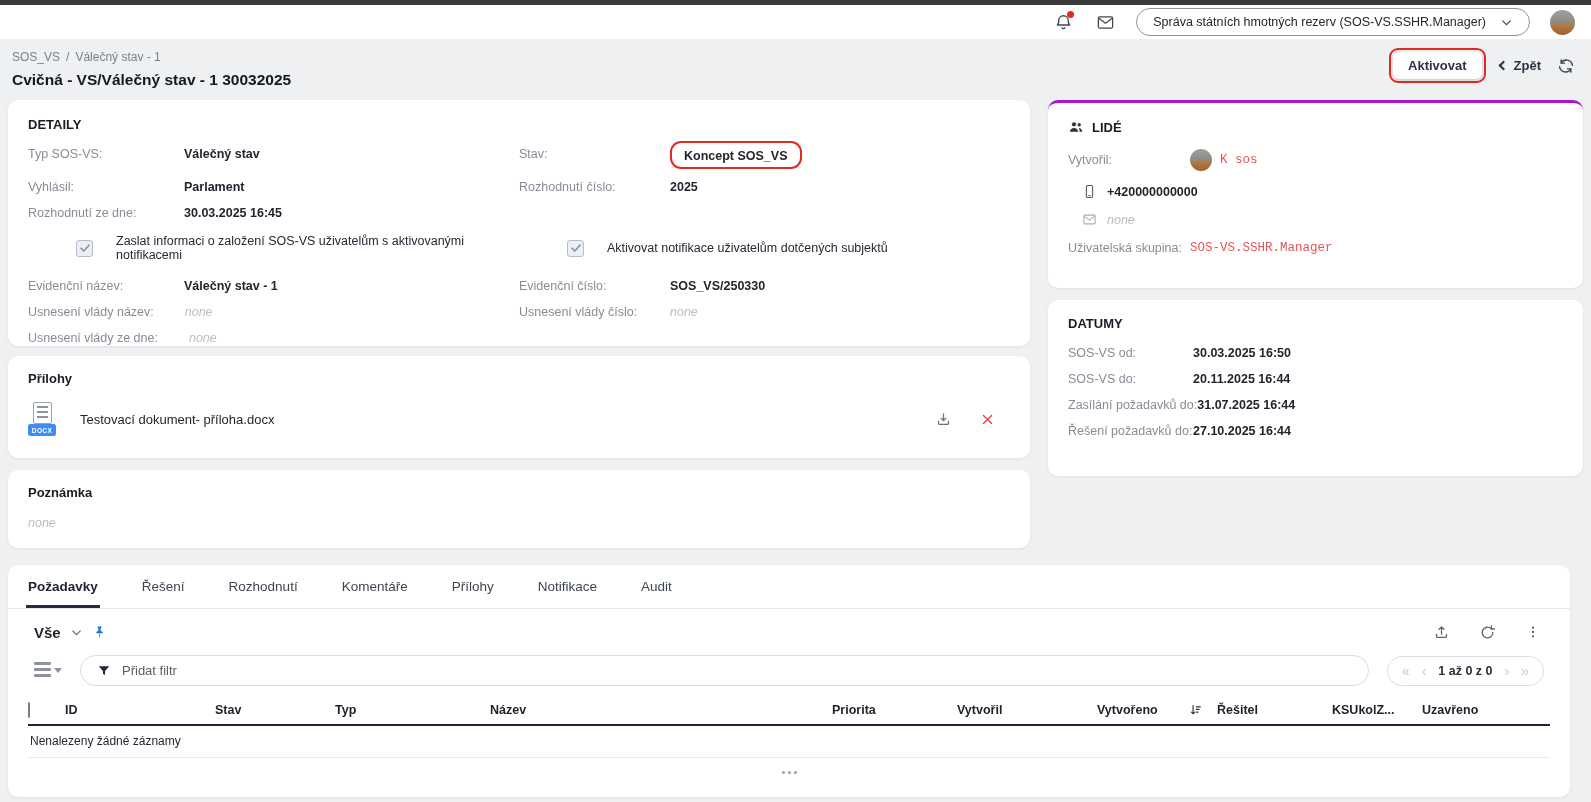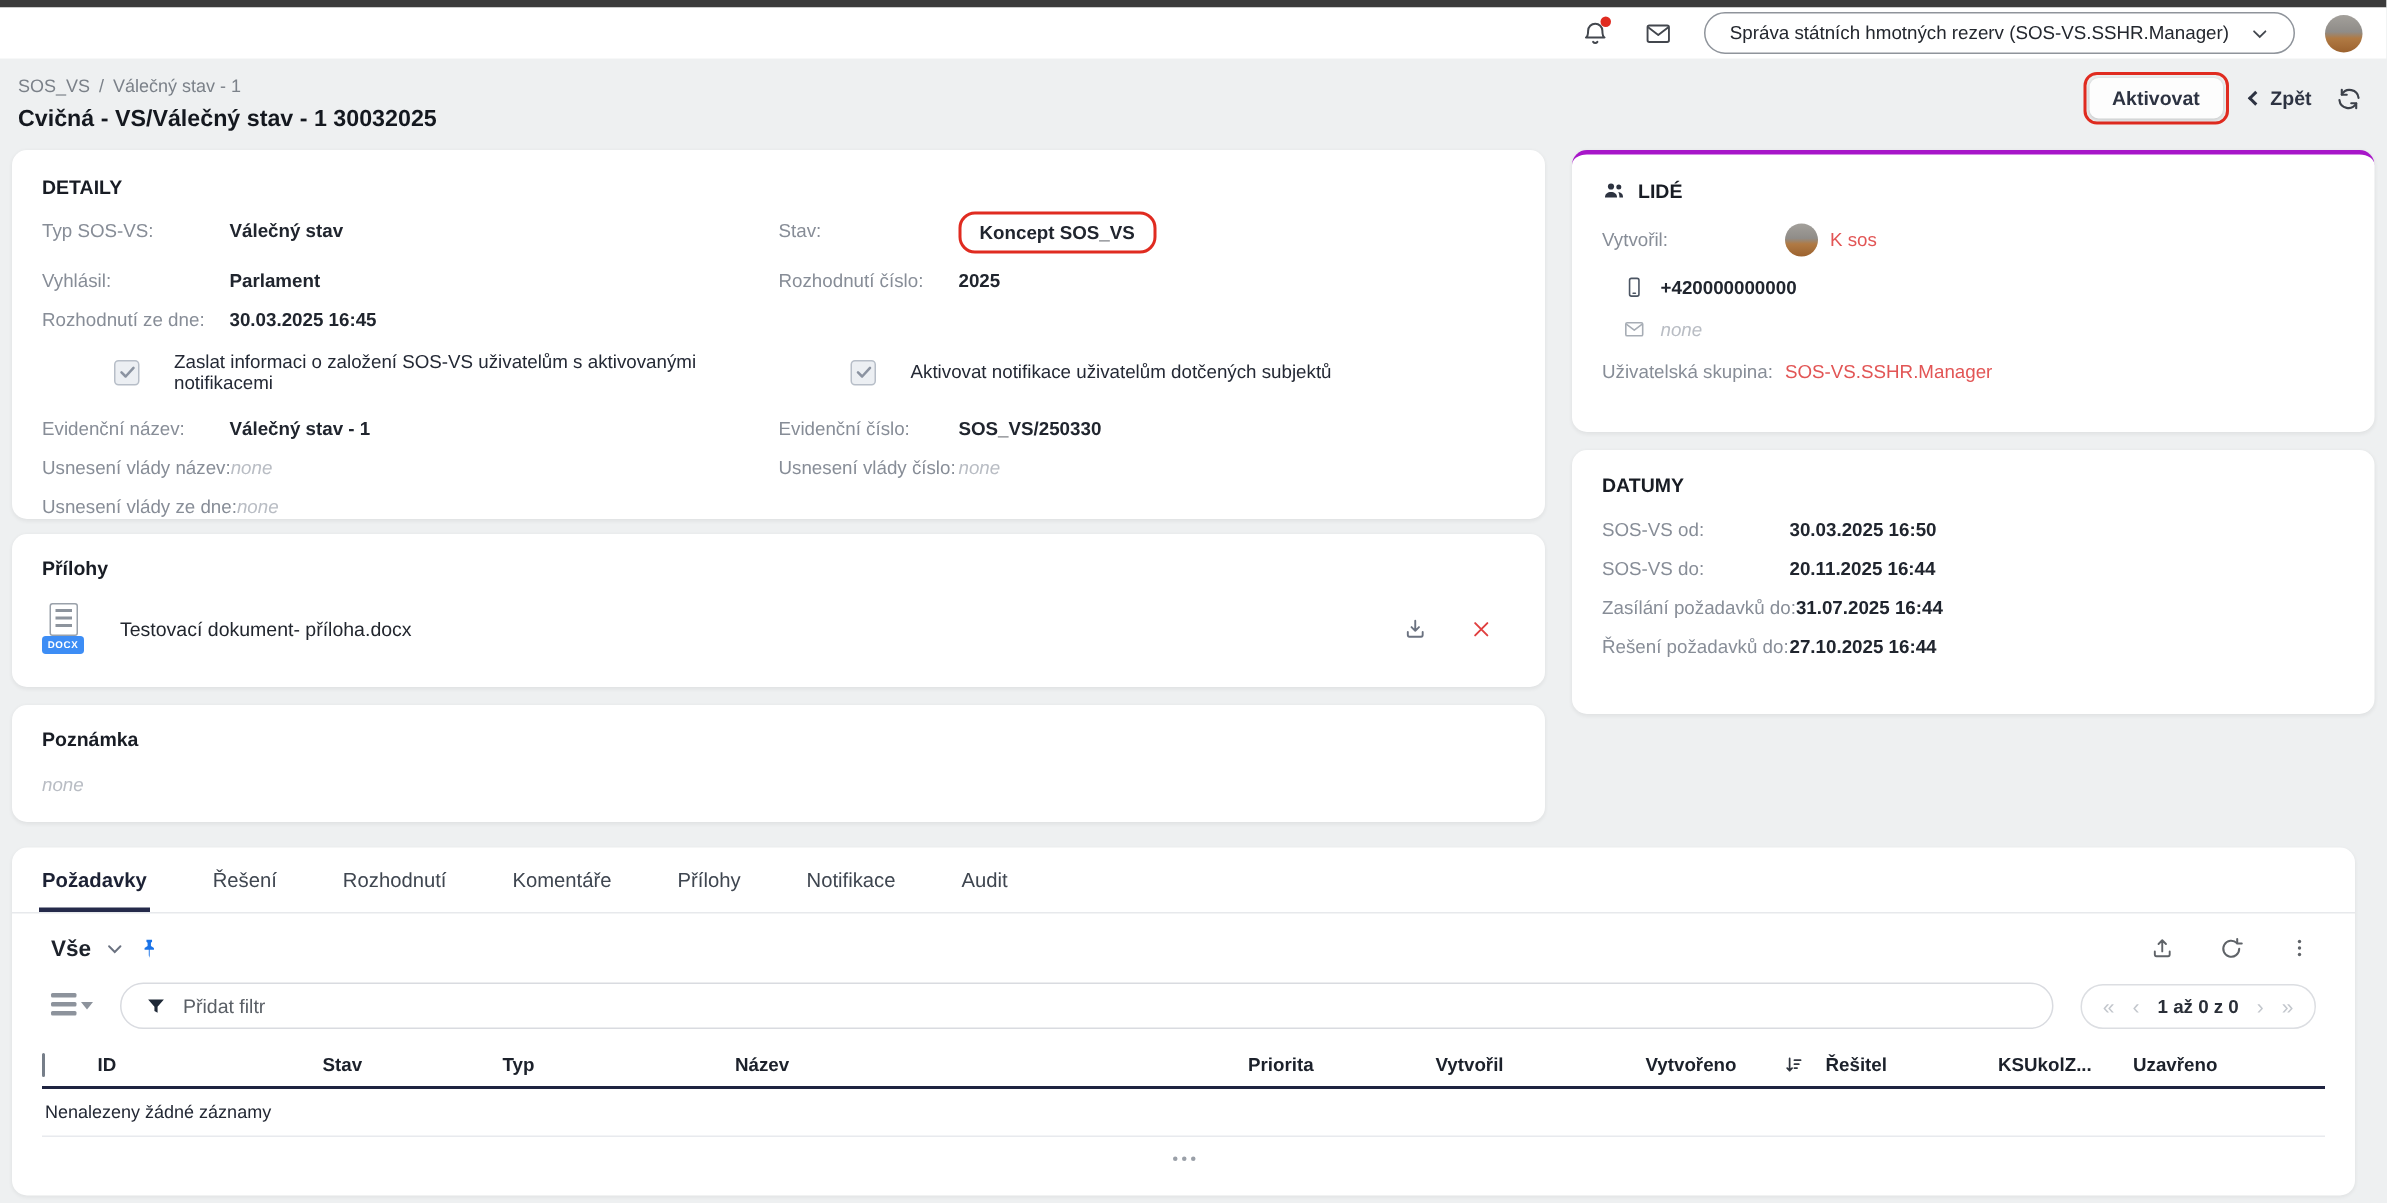--- a/index.html
+++ b/index.html
@@ -35,40 +35,40 @@
   .card-title { font-size:13px; font-weight:bold; color:#181c24; }
 
   #card-details { left:8px; top:100px; width:1022px; height:246px; padding:17px 20px; }
   #card-lide    { left:1048px; top:100px; width:535px; height:188px; padding:16px 20px; border-top:3px solid #a716c9; }
   #card-datumy  { left:1048px; top:300px; width:535px; height:176px; padding:16px 20px; }
   #card-prilohy { left:8px; top:356px; width:1022px; height:102px; padding:15px 20px; }
   #card-poznamka{ left:8px; top:470px; width:1022px; height:78px; padding:15px 20px; }
 
   .f-grid { margin-top:13px; }
   .f-row { display:flex; margin-bottom:9px; min-height:17px; }
-  .f-col { width:50%; display:flex; align-items:flex-start; }
+  .f-col { width:50%; display:flex; align-items:flex-start;gap:31px; }
   .f-label { min-width:125px; font-size:12.5px; color:#878d97; padding-top:2px; }
   .f-col.right .f-label { min-width:120px; }
   .f-value { font-size:12.5px; font-weight:600; color:#20252e; padding-top:2px; }
   .f-value.none { font-weight:normal; font-style:italic; color:#b9bdc4; }
   .stav-annotation { border:2px solid #e02b20; border-radius:11px; padding:3px 12px; margin-top:-4px; }
 
   .cb-row { display:flex; margin:13px 0 15px 0; }
   .cb-col { width:50%; display:flex; align-items:center; gap:23px;padding-left:48px; }
   .checkbox { width:17px; height:17px; border-radius:3px; background:#eceff3; border:1px solid #b7bec8;
               display:flex; align-items:center; justify-content:center; flex:none; }
   .cb-label { font-size:12.5px; color:#242935; }
 
   
   .lide-head { display:flex; align-items:center; gap:8px; }
   .l-row { display:flex; align-items:center; margin-top:14px; }
   .l-label { min-width:122px; font-size:12.5px; color:#878d97; }
   .mini-avatar { width:22px; height:22px; border-radius:50%; margin-right:8px;
                  background:linear-gradient(180deg,#a3a09b 0%,#8f8c88 45%,#b07a44 62%,#9c622e 100%); }
-  .red-link { font-size:12.5px; color:#e25555; cursor:pointer; }
+  .red-link { font-size:12.5px; color:#e25555; cursor:pointer;font-family:Liberation Mono, monospace; }
   .contact-row { display:flex; align-items:center; gap:10px; margin:13px 0 0 14px; }
   .contact-val { font-size:12.5px; font-weight:600; color:#20252e; }
   .contact-val.none { font-weight:normal; font-style:italic; color:#b9bdc4; }
 
   
   .attach-row { display:flex; align-items:center; margin-top:16px; }
   .file-ico { width:30px; height:34px; position:relative; flex:none; }
   .file-paper { position:absolute; top:0; left:5px; width:19px; height:22px; background:#fff; border:1px solid #9aa1aa; border-radius:2px; }
   .file-paper i { display:block; height:2px; background:#8d949d; margin:3px 3px 0 3px; }
   .file-badge { position:absolute; bottom:0; left:0; width:28px; height:12px; background:#3d8df5; border-radius:2.5px;

